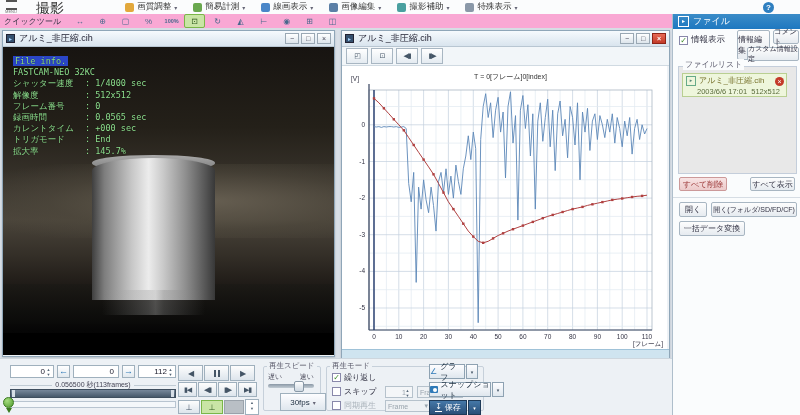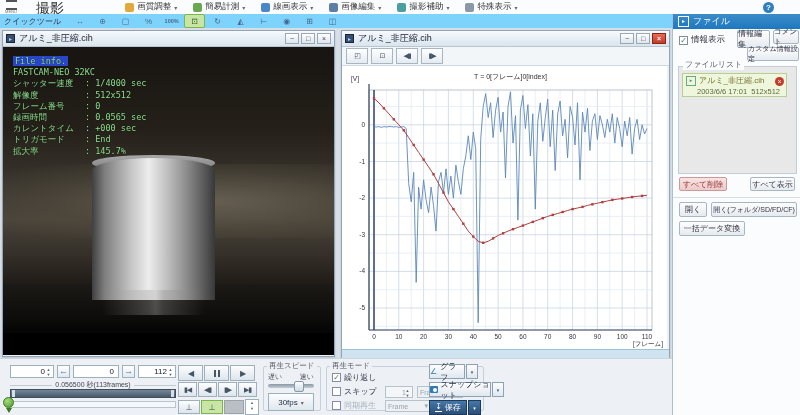--- a/index.html
+++ b/index.html
@@ -18,21 +18,21 @@
   .tab.active{background:linear-gradient(180deg,#3f90cc,#1f6fae);color:#fff;}
   #menu-tools{display:flex;align-items:center;margin-left:18px;gap:16px;}
   .menu-tool{display:flex;align-items:center;gap:3px;cursor:pointer;}
   .tool-icon{width:9px;height:9px;border-radius:2px;display:inline-block;}
   .tool-label{font-size:8.5px;color:#333;}
   .caret{font-size:6px;color:#667;}
   #help-btn{margin-left:auto;margin-right:26px;align-self:center;width:11px;height:11px;border-radius:50%;
             background:#2f7fc0;color:#fff;font-size:8px;font-weight:bold;display:flex;align-items:center;justify-content:center;cursor:pointer;}
 
   
-  #quickbar{position:absolute;left:0;top:14px;width:672px;height:15px;background:#7dd3fc;
+  #quickbar{position:absolute;left:0;top:14px;width:672px;height:15px;background:#f9a8d4;
             border-bottom:1px solid #d6dde4;display:flex;align-items:center;padding-left:4px;box-sizing:border-box;}
   #quick-label{font-size:8px;color:#334;margin-right:8px;}
   #quick-icons{display:flex;gap:2px;}
   .quick-btn{min-width:17px;height:12px;padding:0 1px;display:flex;align-items:center;justify-content:center;
              font-size:8px;color:#47688c;border:1px solid transparent;border-radius:2px;cursor:pointer;}
   .quick-btn.active{background:#c9e5a5;border-color:#7ab648;color:#2f5a1f;}
   .quick-btn .tiny{font-size:5.5px;font-weight:bold;}
 
   
   #workspace{position:absolute;left:0;top:29px;width:672px;height:329px;background:#d8dfe7;}
@@ -99,21 +99,21 @@
   .file-name .boxplay{border-color:#6a8;color:#587;width:8px;height:8px;font-size:5px;line-height:7px;}
   .file-meta{font-size:7.5px;color:#5a6b3c;margin-left:11px;margin-top:1px;white-space:pre;}
   .del-icon{position:absolute;right:2px;top:3px;width:9px;height:9px;border-radius:50%;background:#c43a2a;color:#fff;
             font-size:7px;line-height:9px;text-align:center;cursor:pointer;}
   #btn-delall{left:6px;top:163px;width:48px;height:14px;background:linear-gradient(180deg,#f8e4e4,#eccaca);border-color:#c99;color:#933;}
   #btn-showall{left:77px;top:163px;width:45px;height:14px;}
   #fp-divider{position:absolute;left:0;top:183px;width:128px;border-top:1px solid #d6dde4;}
   #btn-open{left:6px;top:188px;width:28px;height:15px;}
   #btn-openfolder{left:38px;top:188px;width:86px;height:15px;font-size:7px;}
   #btn-batch{left:6px;top:207px;width:66px;height:15px;}
-  #btn-edit{left:64px;top:16px;width:33px;height:18px;}
+  #btn-edit{left:64px;top:16px;width:33px;height:30px;}
   #btn-comment{left:100px;top:16px;width:26px;height:14px;font-size:7.5px;}
   #btn-custom{left:74px;top:33px;width:52px;height:14px;font-size:7px;}
 
   
   #bottombar{position:absolute;left:0;top:358px;width:672px;height:57px;background:#edf1f5;border-top:1px solid #cdd6de;}
   .nfield{position:absolute;height:13px;border:1px solid #9fb0bd;background:#fff;font-size:8px;color:#223;
           display:flex;align-items:center;justify-content:flex-end;padding-right:8px;box-sizing:border-box;}
   .spin{position:absolute;right:1px;top:1px;width:7px;height:10px;font-size:4px;line-height:5px;color:#567;text-align:center;cursor:pointer;}
   .arrow-btn{position:absolute;height:13px;width:13px;border:1px solid #9fb0bd;background:linear-gradient(180deg,#fff,#e2e9ef);
              color:#2f7ab8;font-size:9px;line-height:11px;text-align:center;cursor:pointer;box-sizing:border-box;}
@@ -139,21 +139,21 @@
   #row3 .gray{width:20px;height:14px;background:#b9bfc5;border:1px solid #9aa2aa;box-sizing:border-box;}
   #row3 .spin3{position:static;width:12px;height:14px;border:1px solid #9fb0bd;background:#fff;font-size:4px;line-height:6px;color:#567;text-align:center;}
   .pausebars{display:flex;gap:2px;}
   .pausebars i{display:block;width:2px;height:7px;background:#456;}
   fieldset.grp{position:absolute;margin:0;padding:0;border:1px solid #c6d0da;border-radius:2px;}
   fieldset.grp legend{font-size:7.5px;color:#556;padding:0 2px;margin-left:3px;}
   #grp-speed{left:263px;top:2px;width:56px;height:48px;}
   #speed-labels{position:absolute;left:4px;top:1px;width:46px;display:flex;justify-content:space-between;font-size:7px;color:#445;}
   #speed-slider{position:absolute;left:4px;top:13px;width:46px;height:4px;background:linear-gradient(180deg,#8a98a6,#c2ccd4);border-radius:2px;}
   #speed-knob{position:absolute;left:26px;top:-3px;width:8px;height:9px;background:linear-gradient(180deg,#fff,#cfd9e2);border:1px solid #8898a6;border-radius:2px;cursor:pointer;}
-  #fps-btn{position:absolute;left:4px;top:22px;width:46px;height:18px;border:1px solid #9fb0bd;background:linear-gradient(180deg,#fdfdff,#dfe7ee);
+  #fps-btn{position:absolute;left:16px;top:22px;width:46px;height:18px;border:1px solid #9fb0bd;background:linear-gradient(180deg,#fdfdff,#dfe7ee);
            font-size:8px;color:#234;display:flex;align-items:center;justify-content:center;gap:3px;cursor:pointer;box-sizing:border-box;}
   #grp-mode{left:326px;top:2px;width:156px;height:48px;}
   .mode-row{position:absolute;left:5px;display:flex;align-items:center;gap:3px;font-size:8px;color:#334;}
   .mode-row.disabled{color:#a9b2ba;justify-content:center;}
   .dd{height:12px;border:1px solid #b6c2cc;background:#eef1f4;color:#99a4ad;font-size:7px;display:flex;align-items:center;
       justify-content:space-between;padding:0 2px;box-sizing:border-box;cursor:default;}
   .small-field{height:12px;border:1px solid #b6c2cc;background:#f4f6f8;color:#99a4ad;font-size:7px;display:flex;align-items:center;
                justify-content:flex-end;padding-right:6px;box-sizing:border-box;position:relative;}
   .act-btn{position:absolute;border:1px solid #8ea2b2;background:linear-gradient(180deg,#fdfdff,#dfe7ee);font-size:8px;color:#234;
            display:flex;align-items:center;justify-content:center;gap:3px;cursor:pointer;box-sizing:border-box;}

